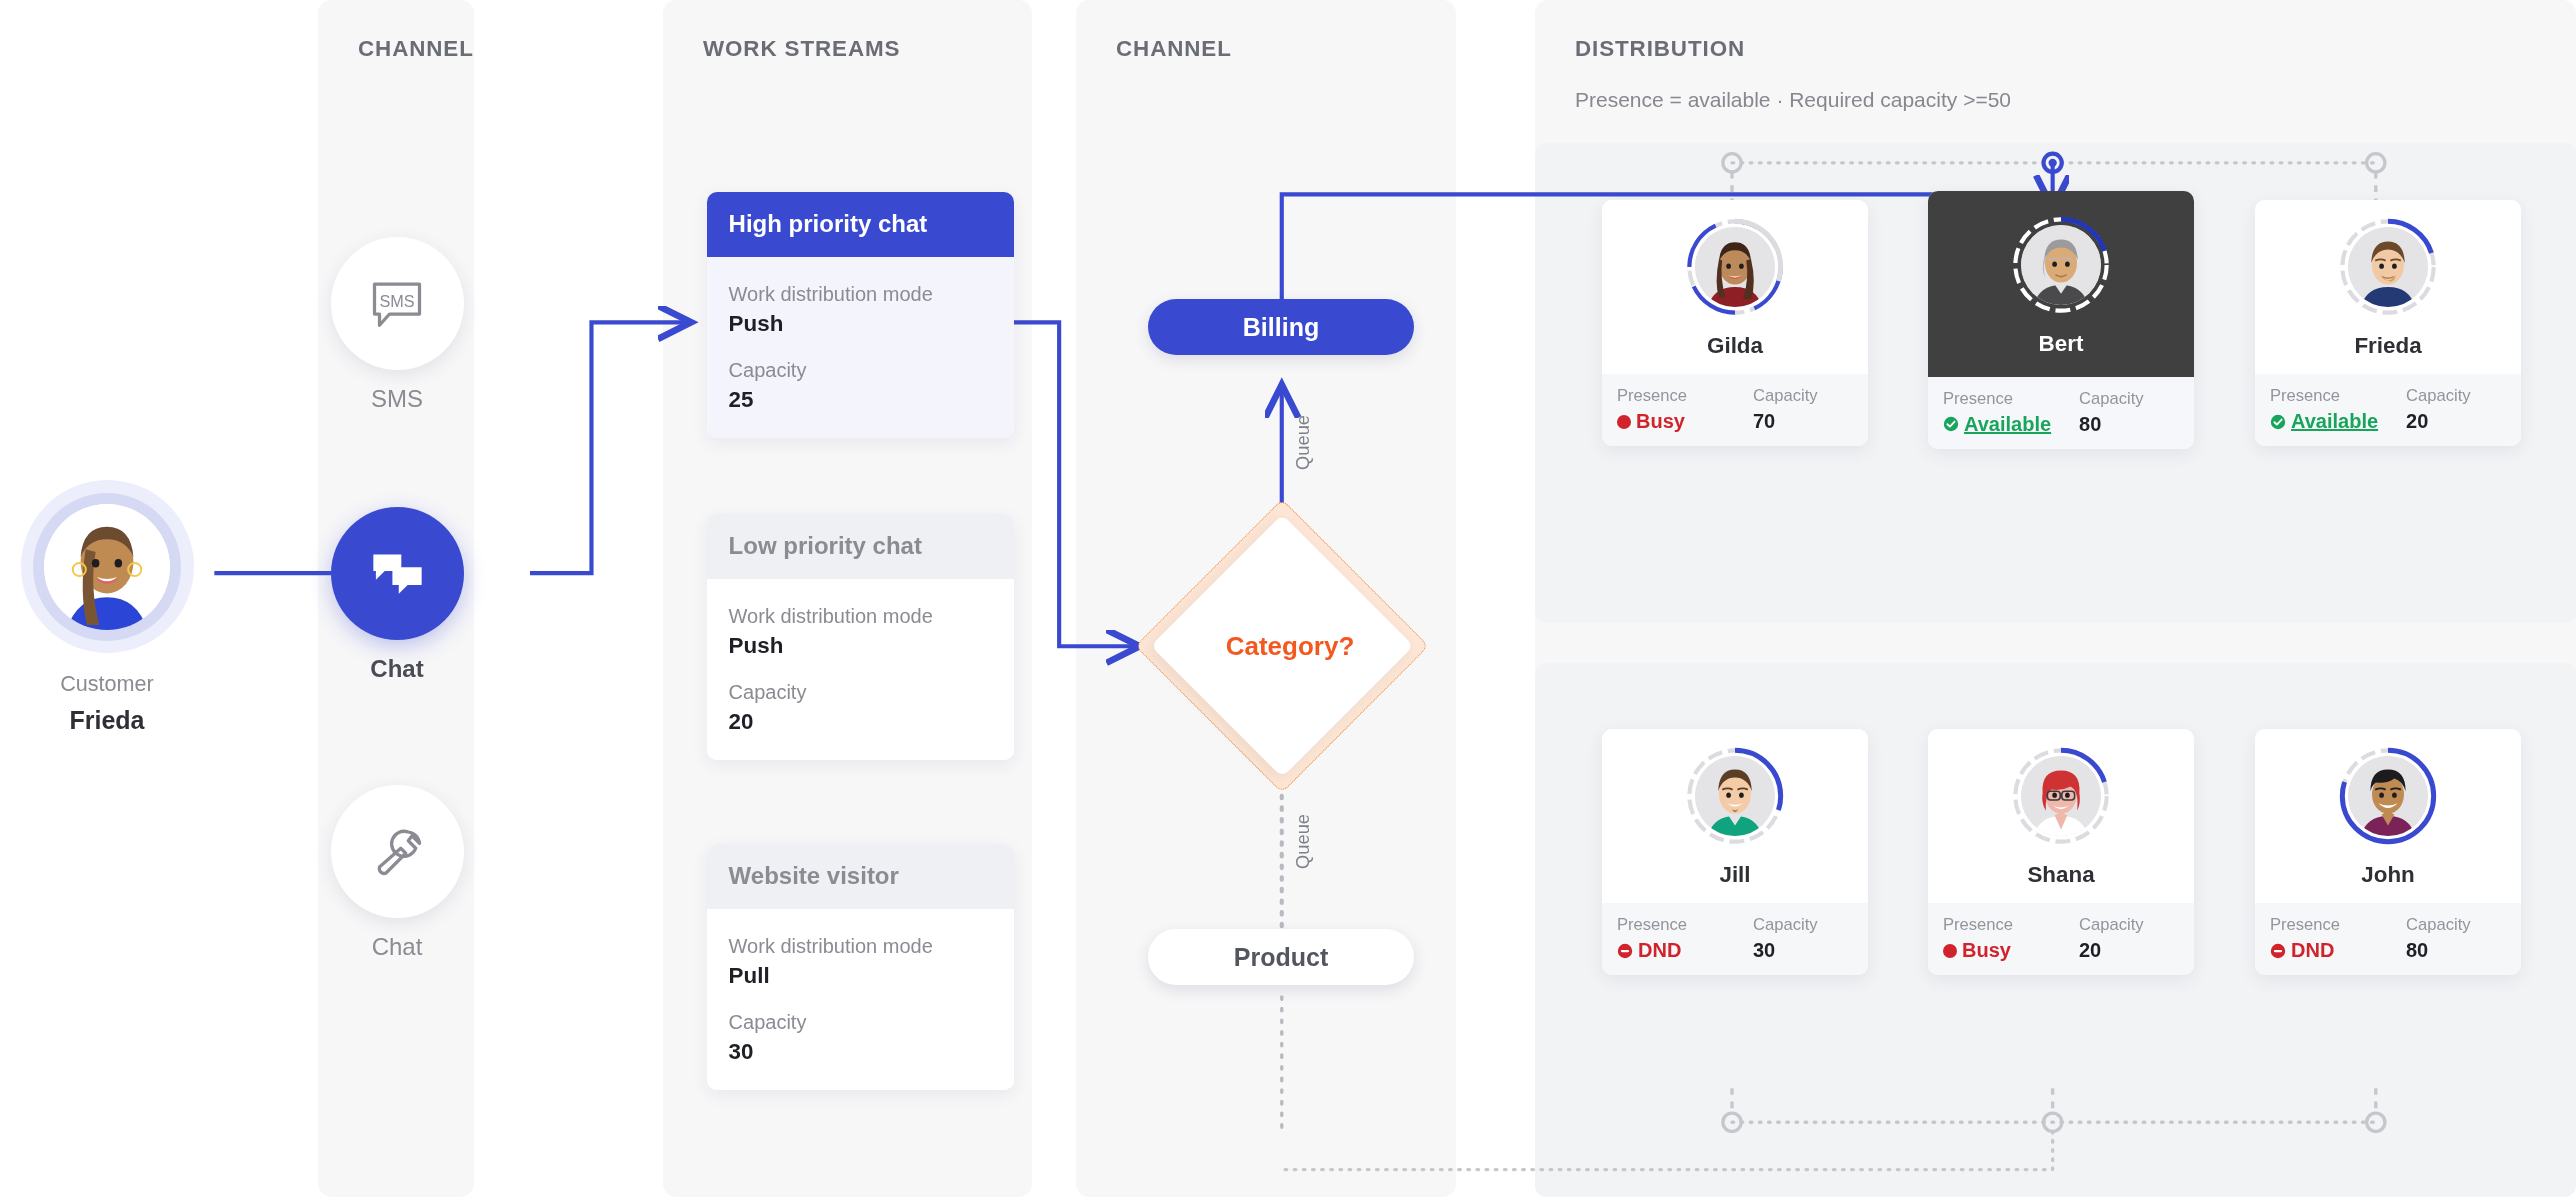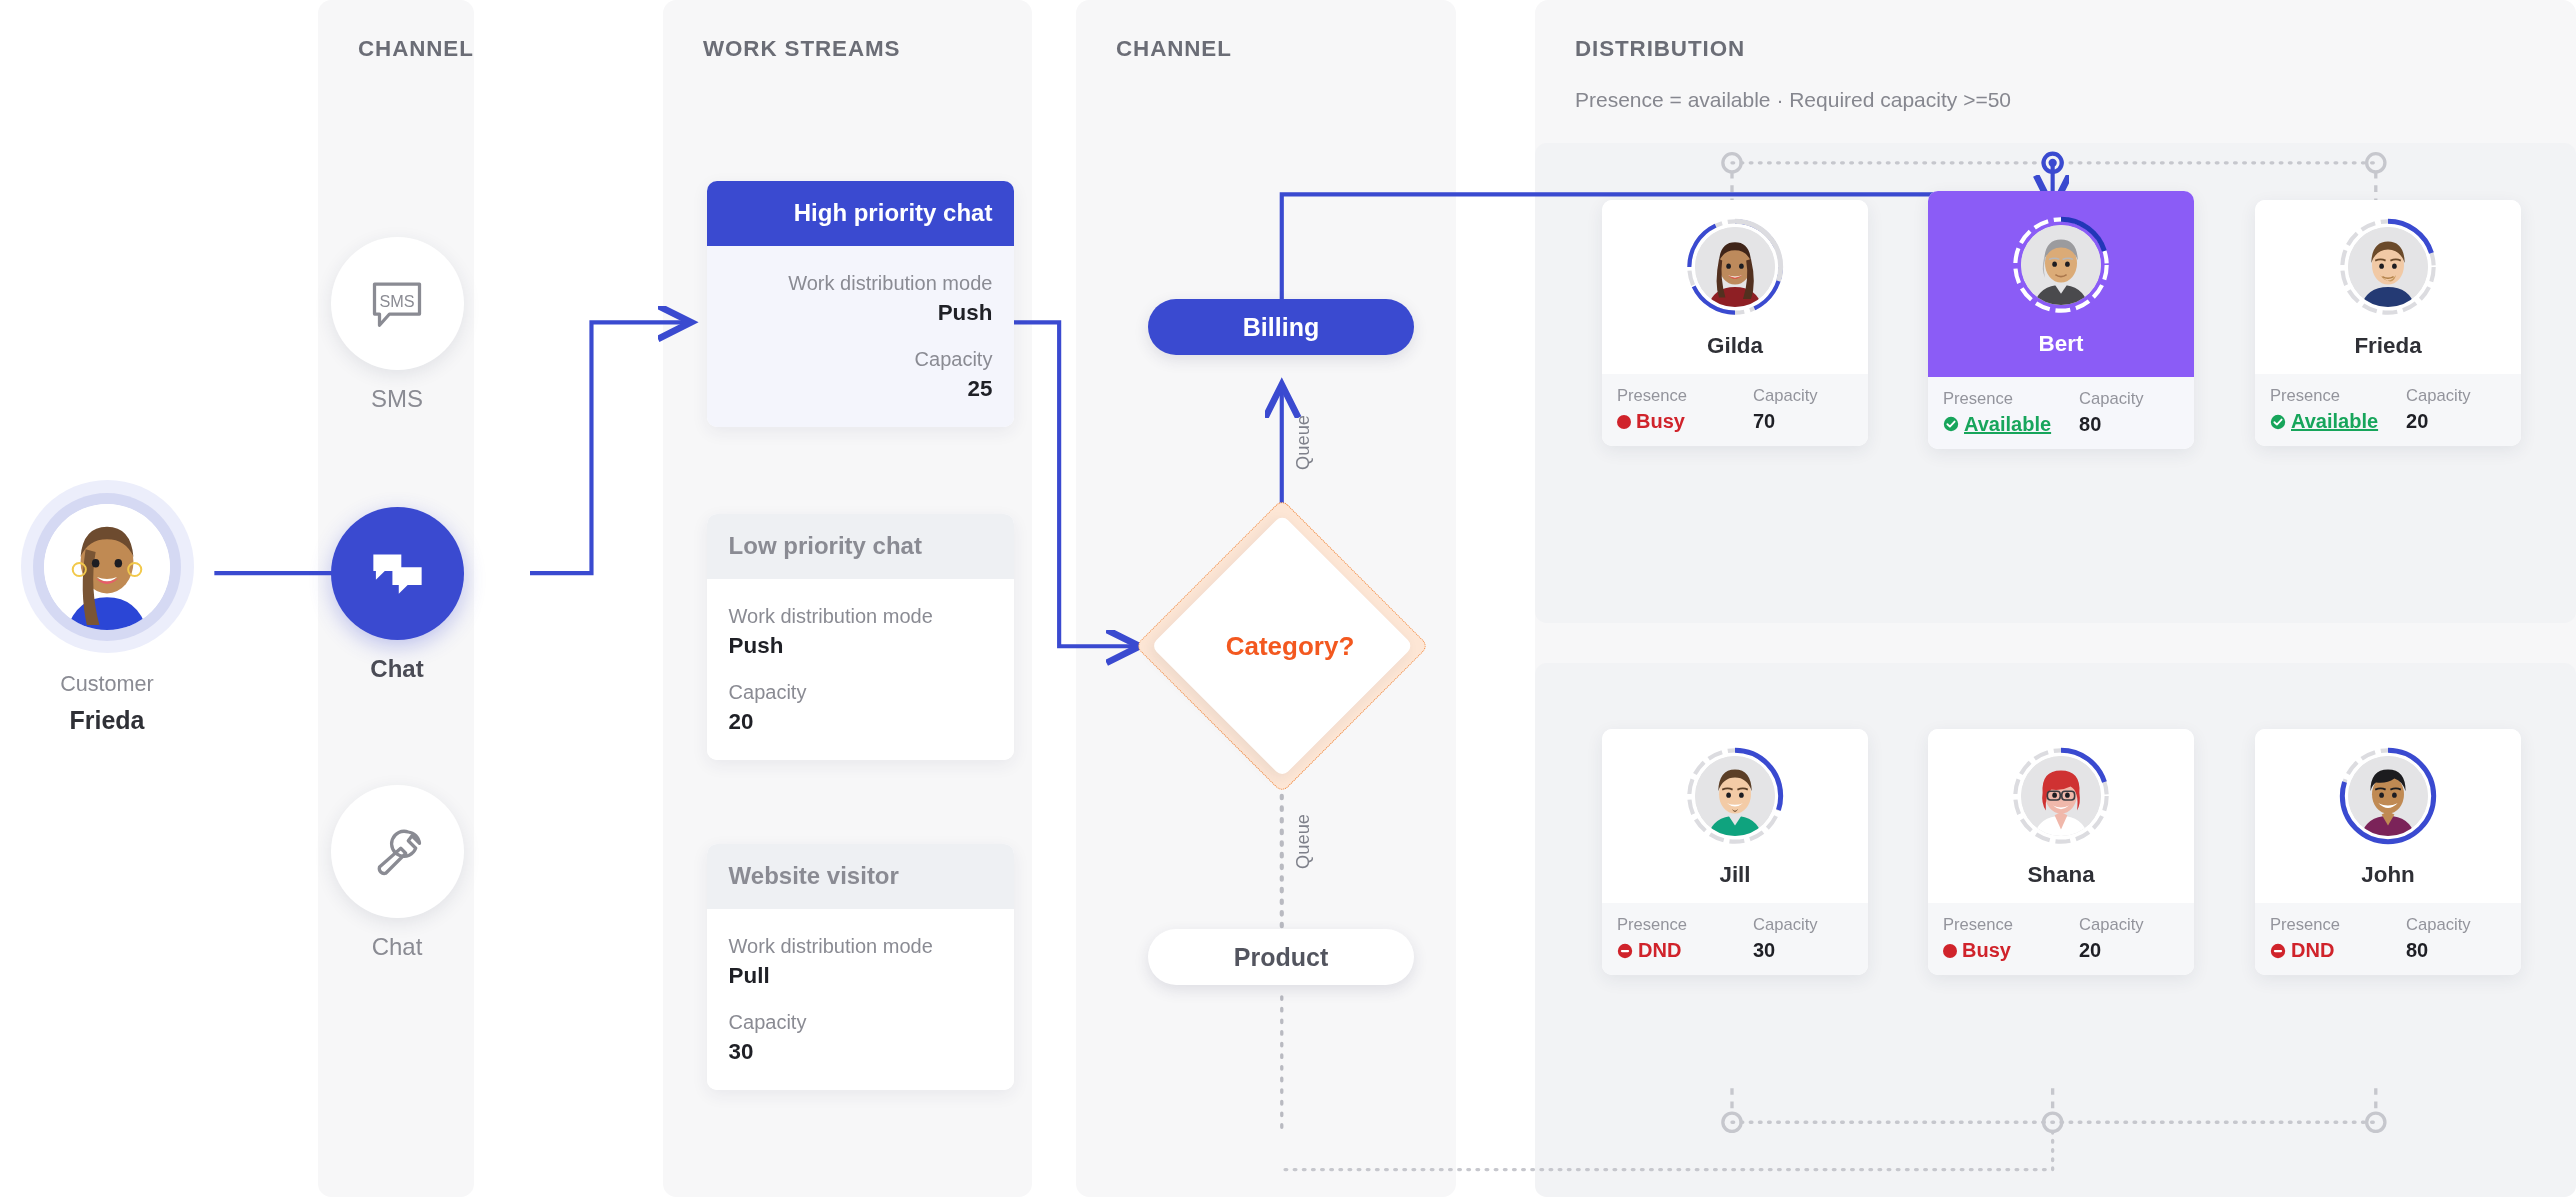--- a/index.html
+++ b/index.html
@@ -129,21 +129,21 @@
   
   .agent {
     position: absolute;
     width: 133px;
     border-radius: 10px;
     overflow: hidden;
     background: #ffffff;
     box-shadow: 0 5px 16.6px rgba(40,45,80,.08);
   }
   .agent-top { padding: 18.3px 0 15px 0; text-align: center; background: #ffffff; }
-  .agent.sel .agent-top { background: #8b5cf6; }
+  .agent.sel .agent-top { background: #404040; }
   .agent-ring { position: relative; width: 98px; height: 98px; margin: 0 auto; }
   .agent-ring svg { position: absolute; left: 0; top: 0; }
   .agent-face {
     position: absolute; left: 9.1px; top: 9.1px;
     width: 80px; height: 80px; border-radius: 50%;
     background: #e4e4e6; overflow: hidden;
   }
   .agent-name { margin-top: 17px; font-size: 22.4px; font-weight: 700; color: #2f3036; }
   .agent.sel .agent-name { color: #ffffff; }
   .agent-bot { background: #f6f7f9; padding: 11.6px 15px 13.3px 15px; display: flex; justify-content: space-between; gap: 28px; }
@@ -269,21 +269,21 @@
   <div class="chan-item" style="left:314px; top:785px;">
     <div class="chan-bubble">
       <svg width="60" height="60" viewBox="0 0 48 48">
         <path d="M33 8 a10 10 0 1 0 6 13 l-6-6 3-4 6 6 a10 10 0 0 0-9-9z
                  M27 21 L10 36 a4 4 0 0 0 5 5 L31 25 z" fill="none" stroke="#8a8b93" stroke-width="2.6" stroke-linejoin="round" stroke-linecap="round"></path>
       </svg>
     </div>
     <div class="chan-label">Chat</div>
   </div>
 
-  <div class="ws-card sel" style="left:707px; top:181px;text-align:right;">
+  <div class="ws-card sel" style="left:707px; top:192px;">
     <div class="ws-head">High priority chat</div>
     <div class="ws-body">
       <div class="ws-lbl">Work distribution mode</div>
       <div class="ws-val">Push</div>
       <div class="ws-lbl" style="margin-top:21.6px;">Capacity</div>
       <div class="ws-val">25</div>
     </div>
   </div>
 
   <div class="ws-card" style="left:707px; top:514px;">

